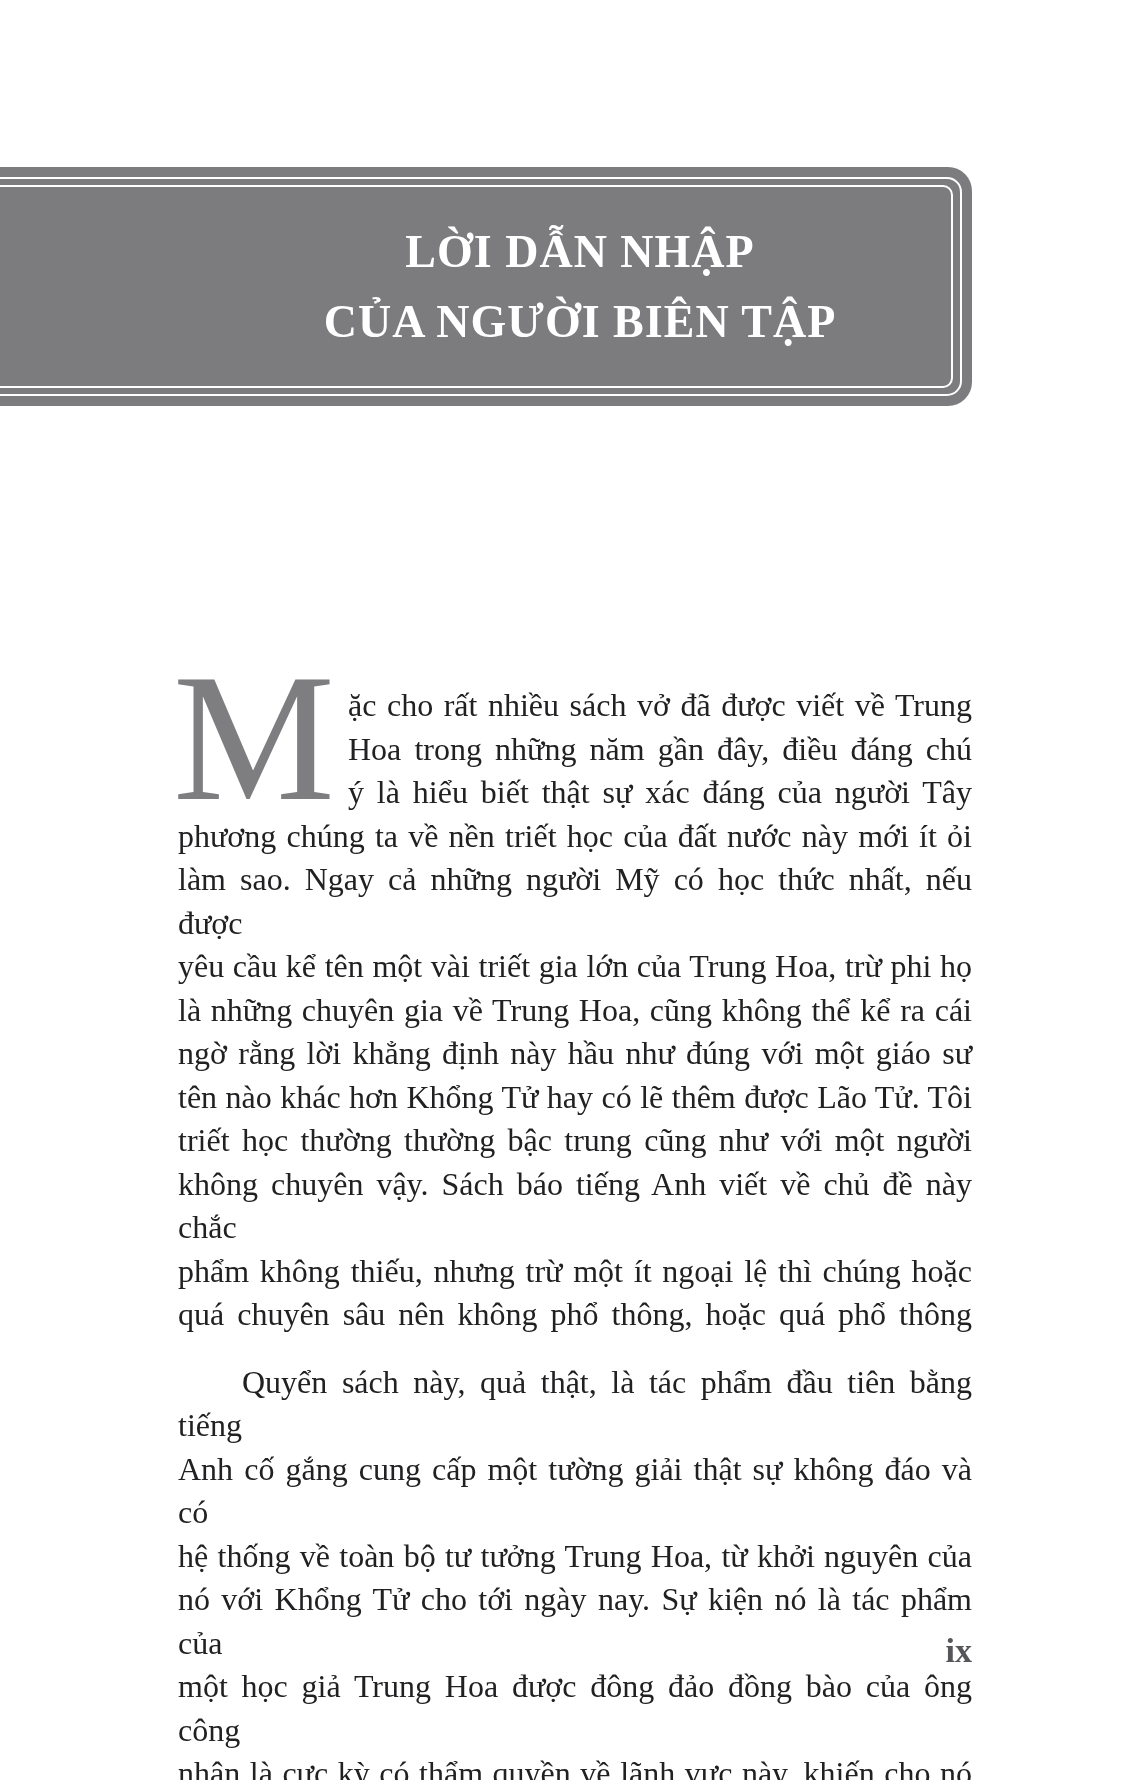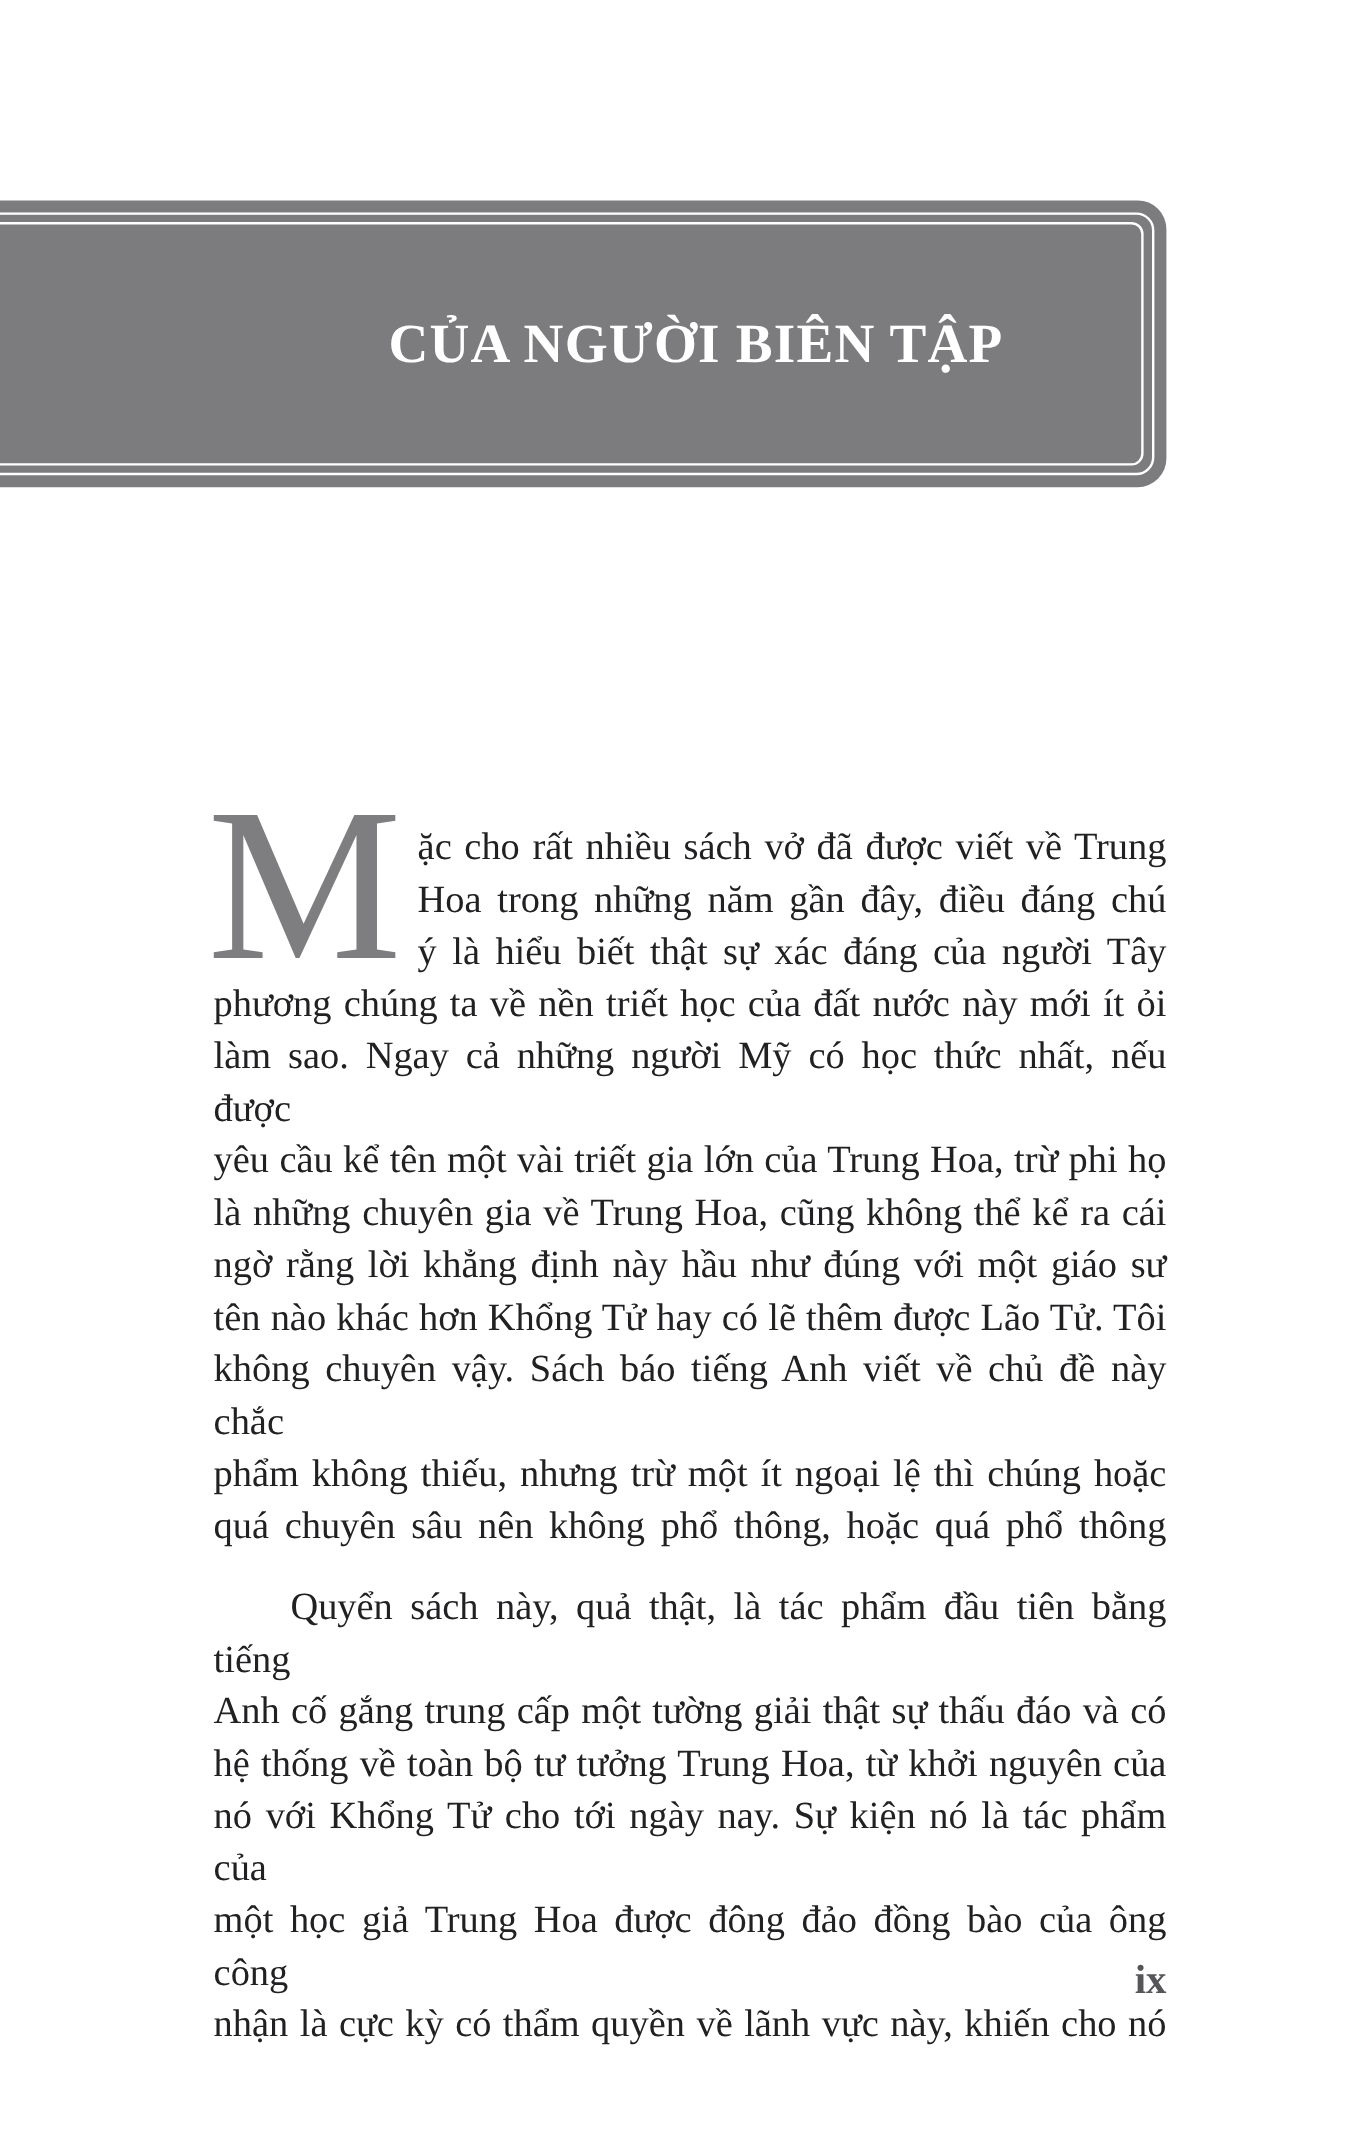--- a/index.html
+++ b/index.html
@@ -74,44 +74,46 @@
 </style>
 </head>
 <body>
 
 <div class="page">
 
   <div class="header-box">
     <div class="frame-outer"></div>
     <div class="frame-inner"></div>
     <div class="title-wrap">
+      <div>LỜI DẪN NHẬP</div>
       <div>CỦA NGƯỜI BIÊN TẬP</div>
     </div>
   </div>
 
   <div class="dropcap">M</div>
 
   <div class="body-text">
     <div class="para1">
         <div class="line first3">ặc cho rất nhiều sách vở đã được viết về Trung</div>
         <div class="line first3">Hoa trong những năm gần đây, điều đáng chú</div>
         <div class="line first3">ý là hiểu biết thật sự xác đáng của người Tây</div>
         <div class="line">phương chúng ta về nền triết học của đất nước này mới ít ỏi</div>
         <div class="line">làm sao. Ngay cả những người Mỹ có học thức nhất, nếu được</div>
         <div class="line">yêu cầu kể tên một vài triết gia lớn của Trung Hoa, trừ phi họ</div>
         <div class="line">là những chuyên gia về Trung Hoa, cũng không thể kể ra cái</div>
         <div class="line">ngờ rằng lời khẳng định này hầu như đúng với một giáo sư</div>
         <div class="line">tên nào khác hơn Khổng Tử hay có lẽ thêm được Lão Tử. Tôi</div>
+        <div class="line">triết học thường thường bậc trung cũng như với một người</div>
         <div class="line">không chuyên vậy. Sách báo tiếng Anh viết về chủ đề này chắc</div>
         <div class="line">phẩm không thiếu, nhưng trừ một ít ngoại lệ thì chúng hoặc</div>
         <div class="line">quá chuyên sâu nên không phổ thông, hoặc quá phổ thông</div>
       </div>
     <div class="para2">
         <div class="line pindent">Quyển sách này, quả thật, là tác phẩm đầu tiên bằng tiếng</div>
-        <div class="line">Anh cố gắng trung cấp một tường giải thật sự thấu đáo và có</div>
+        <div class="line">Anh cố gắng cung cấp một tường giải thật sự không đáo và có</div>
         <div class="line">hệ thống về toàn bộ tư tưởng Trung Hoa, từ khởi nguyên của</div>
         <div class="line">nó với Khổng Tử cho tới ngày nay. Sự kiện nó là tác phẩm của</div>
         <div class="line">một học giả Trung Hoa được đông đảo đồng bào của ông công</div>
         <div class="line">nhận là cực kỳ có thẩm quyền về lãnh vực này, khiến cho nó</div>
       </div>
   </div>
 
   <div class="page-number">ix</div>
 
 </div>

